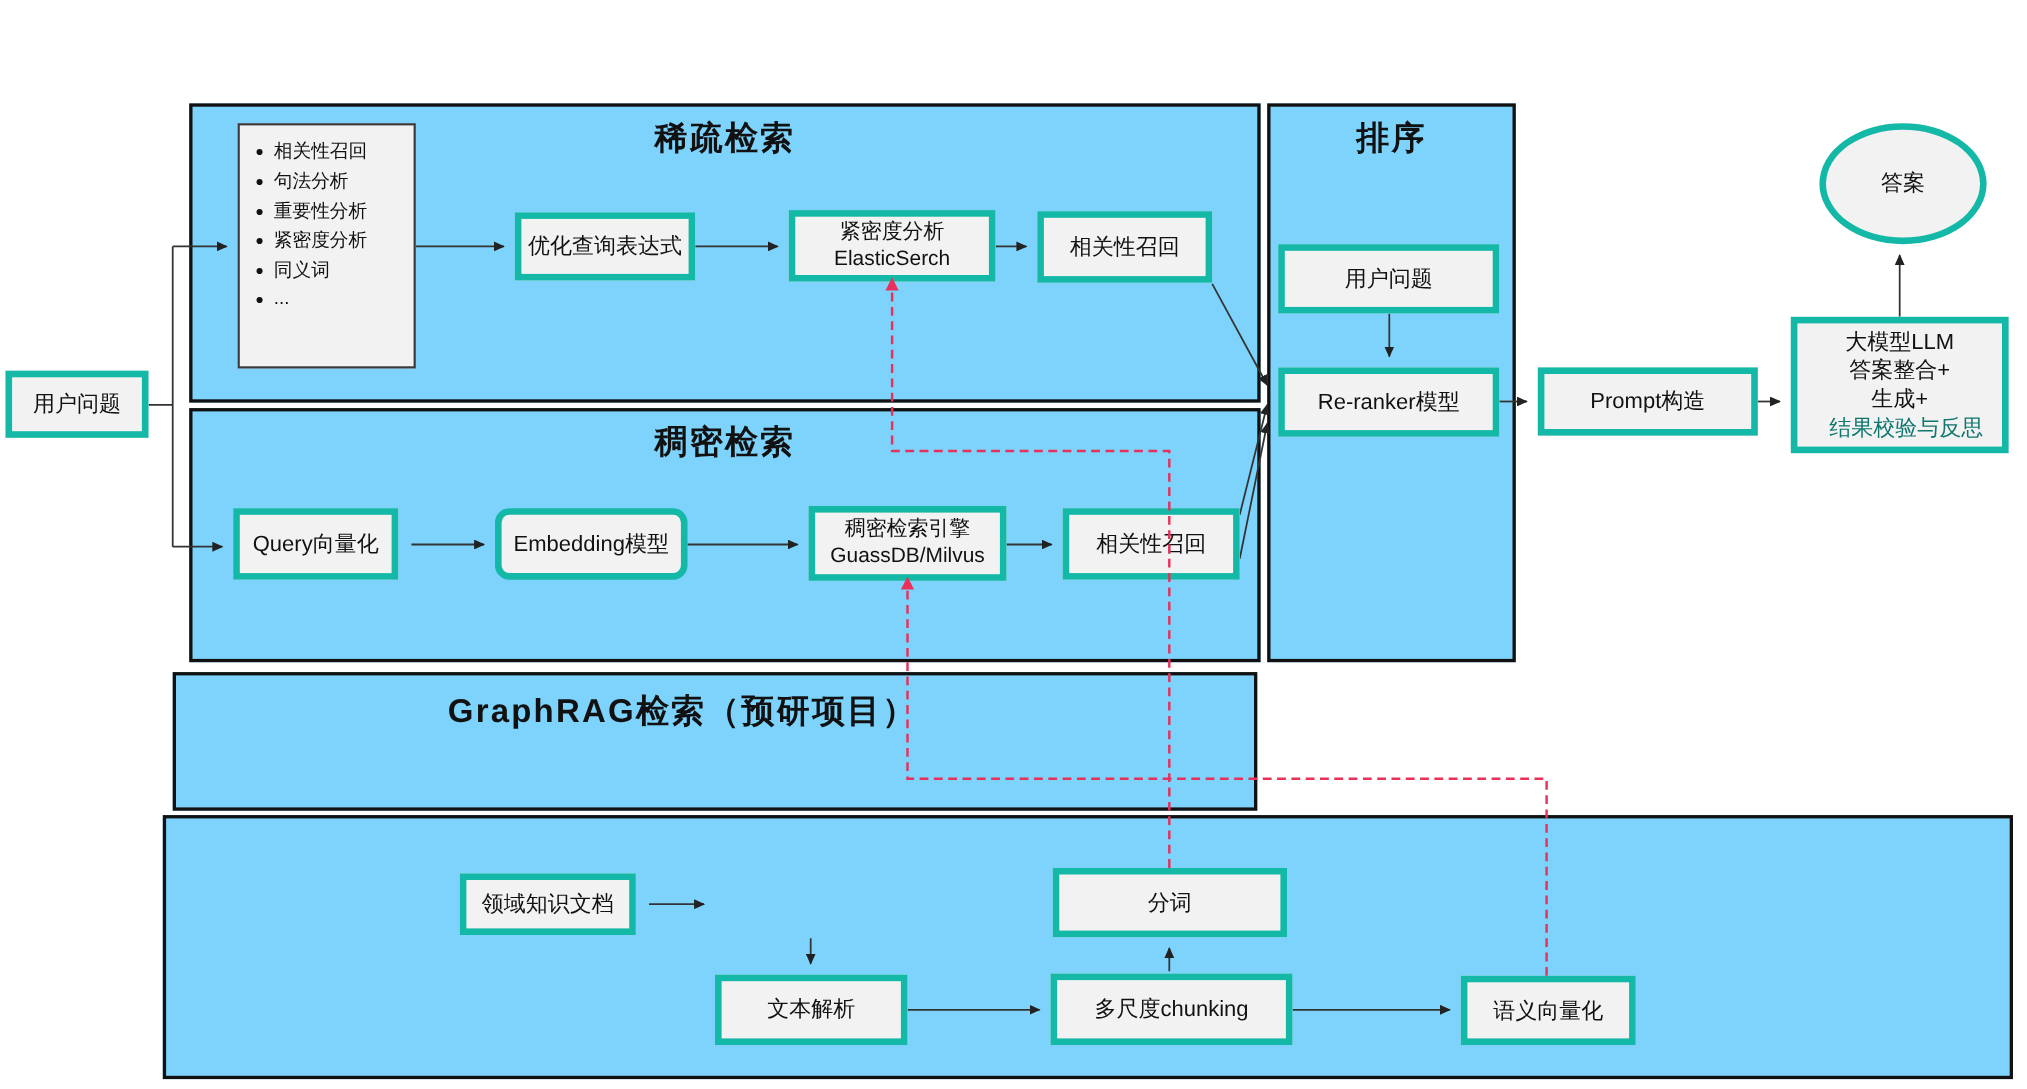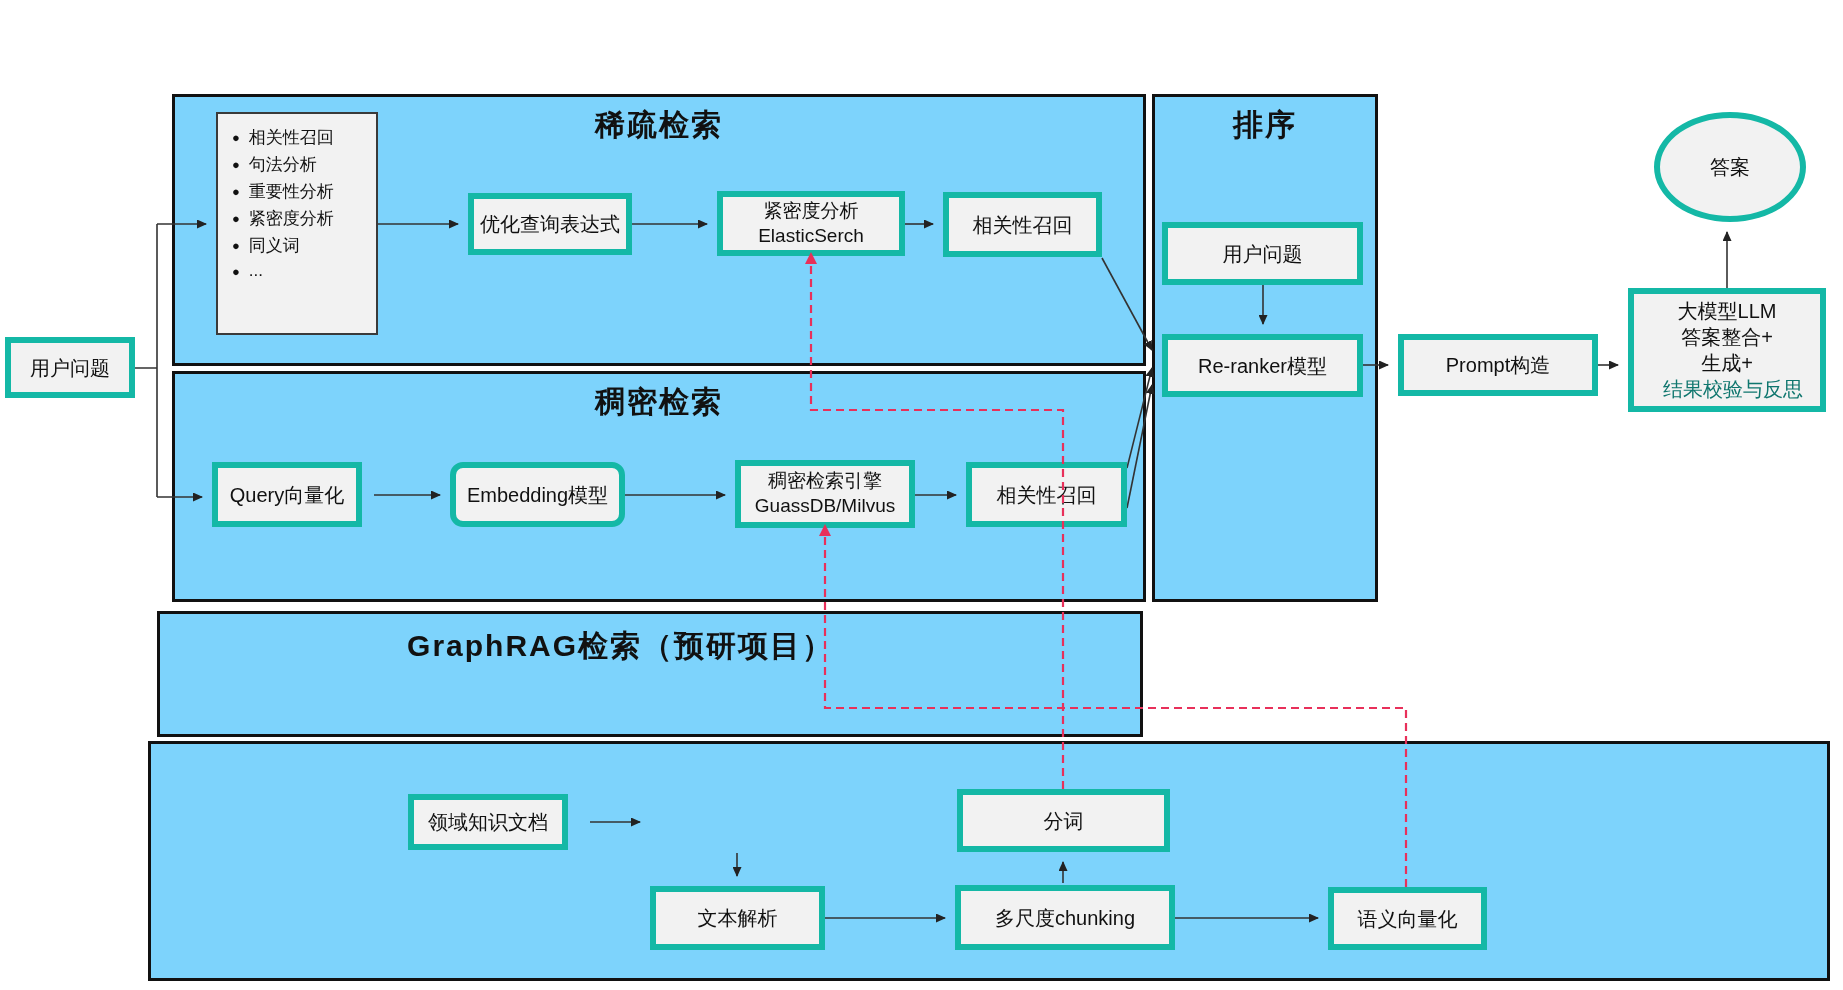--- a/index.html
+++ b/index.html
@@ -155,21 +155,21 @@
     <span>大模型LLM</span>
     <span>答案整合+</span>
     <span>生成+</span>
     <span class="red-line">结果校验与反思</span>
   </div>
 
   <div class="node ellipse" style="left:1654px;top:112px;width:152px;height:110px;">
     <span>答案</span>
   </div>
 
-  <div class="node" style="left:408px;top:794px;width:160px;height:56px;">
+  <div class="node" style="left:418px;top:794px;width:160px;height:56px;">
     <span>领域知识文档</span>
   </div>
 
 
   <div class="node" style="left:650px;top:886px;width:175px;height:64px;">
     <span>文本解析</span>
   </div>
 
   <div class="node" style="left:957px;top:789px;width:213px;height:63px;">
     <span>分词</span>

